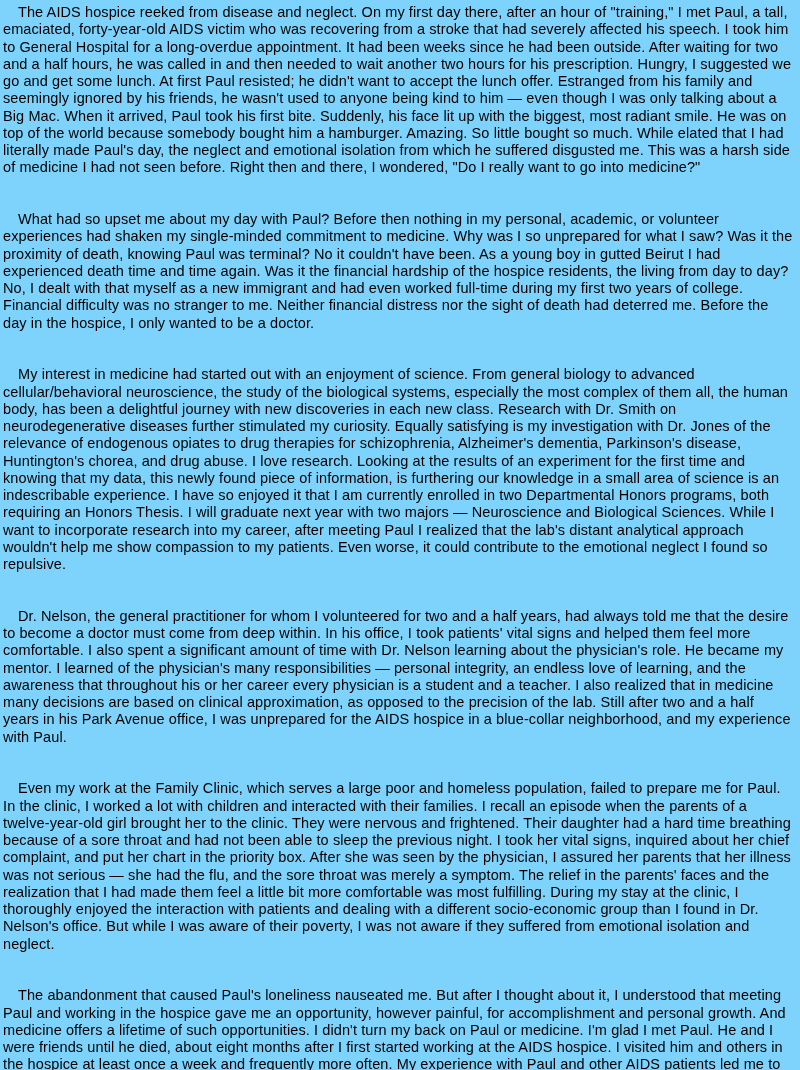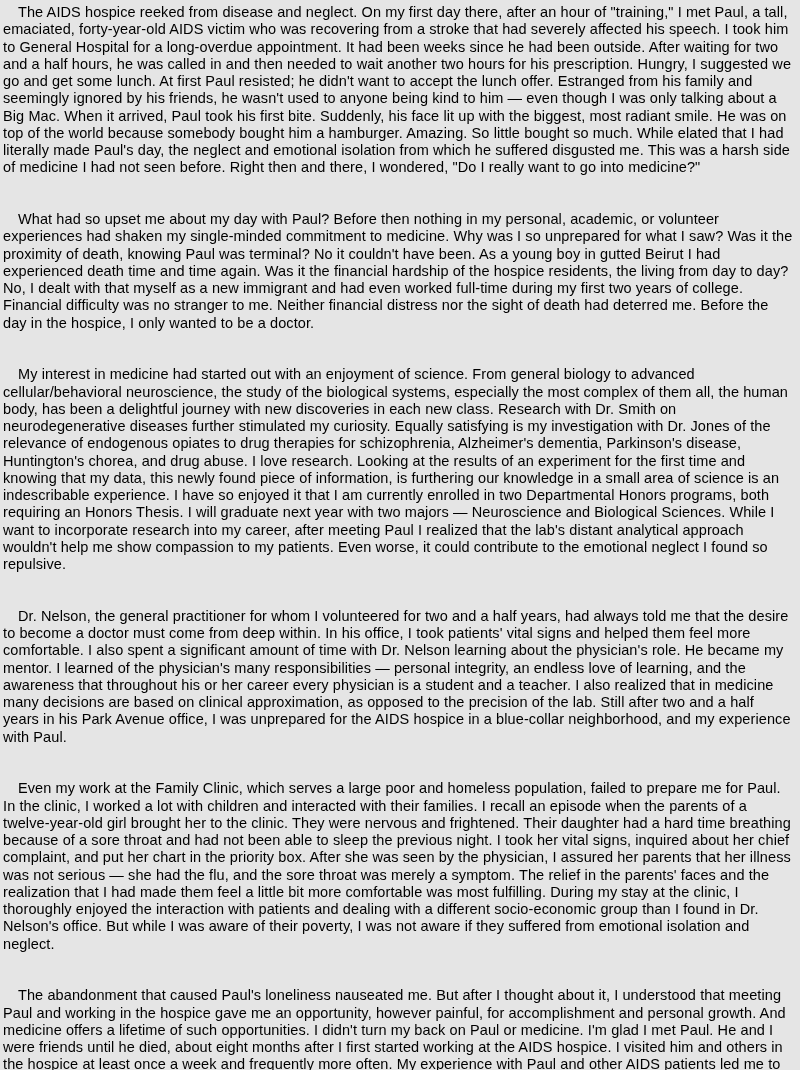--- a/index.html
+++ b/index.html
@@ -4,21 +4,21 @@
 <style>
   html, body {
     margin: 0;
     padding: 0;
     background: #ffffff;
   }
   .page {
     width: 800px;
     height: 1070px;
     box-sizing: border-box;
-    background: #e5e5e5;
+    background: #7dd3fc;
     color: #000000;
     padding: 4px 7px 0 3px;
     overflow: hidden;
     font-family: "Liberation Sans", "DejaVu Sans", sans-serif;
     font-size: 14.5px;
     line-height: 17.25px;
     letter-spacing: 0.1px;
     text-align: left;
   }
   .para {

